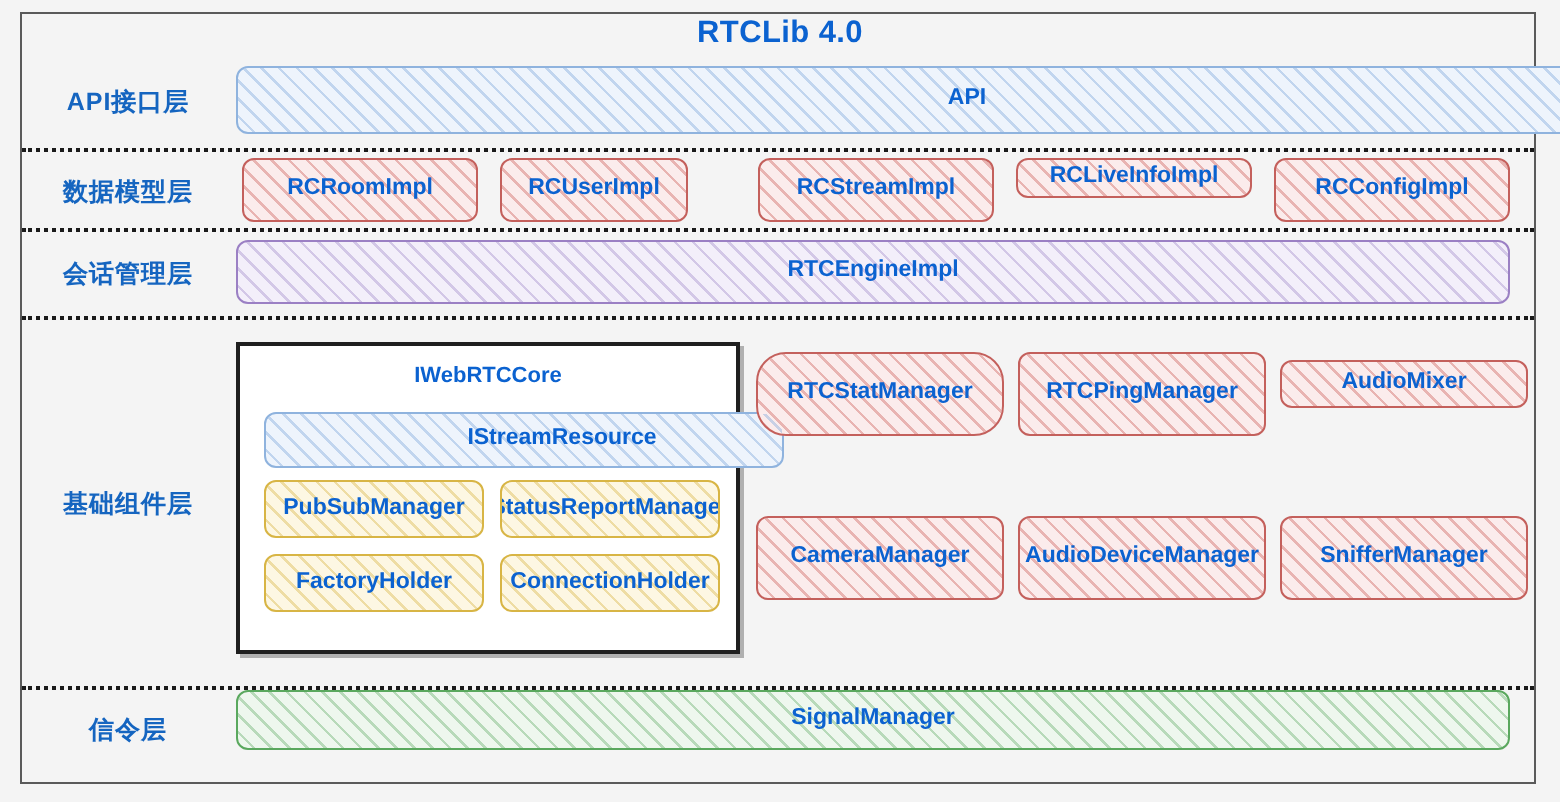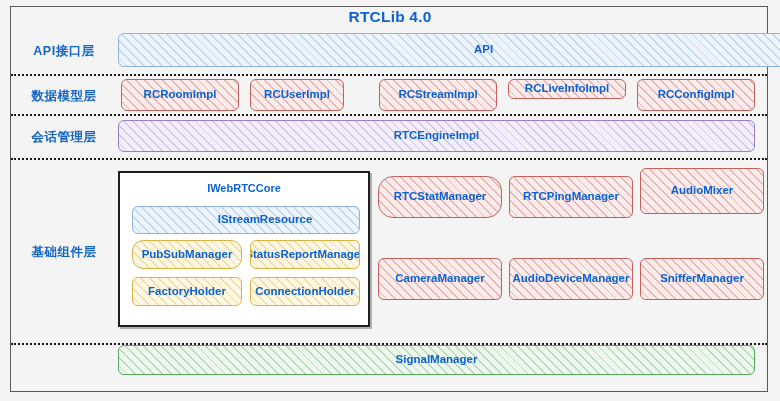--- a/index.html
+++ b/index.html
@@ -172,20 +172,21 @@
 
   <div class="divider" style="top:74px;"></div>
   <div class="divider" style="top:114px;"></div>
   <div class="divider" style="top:158px;"></div>
   <div class="divider" style="top:343px;"></div>
 
   <div class="layer-label" style="top:43px;">API接口层</div>
   <div class="layer-label" style="top:88px;">数据模型层</div>
   <div class="layer-label" style="top:129px;">会话管理层</div>
   <div class="layer-label" style="top:244px;">基础组件层</div>
+  <div class="layer-label" style="top:357px;">信令层</div>
 
   <div class="node sk-blue" style="left:118px; top:33px; width:731px; height:34px;">
     <span class="lbl">API</span>
   </div>
 
   <div class="node sk-red" style="left:121px; top:79px; width:118px; height:32px;">
     <span class="lbl">RCRoomImpl</span>
   </div>
   <div class="node sk-red" style="left:250px; top:79px; width:94px; height:32px;">
     <span class="lbl">RCUserImpl</span>
@@ -200,45 +201,45 @@
     <span class="lbl">RTCEngineImpl</span>
   </div>
 
   <div class="node sk-red" style="left:637px; top:79px; width:118px; height:32px;">
     <span class="lbl">RCConfigImpl</span>
   </div>
 
   <div id="core-group">
     <div id="core-group-title">IWebRTCCore</div>
 
-    <div class="node sk-blue" style="left:12px; top:33px; width:228px; height:28px;padding-left:38px;">
+    <div class="node sk-blue" style="left:12px; top:33px; width:260px; height:28px;padding-left:38px;">
       <span class="lbl">IStreamResource</span>
     </div>
 
-    <div class="node sk-yellow" style="left:12px; top:67px; width:110px; height:29px;border-radius:11px;">
+    <div class="node sk-yellow" style="left:12px; top:67px; width:110px; height:29px;">
       <span class="lbl">PubSubManager</span>
     </div>
     <div class="node sk-yellow" style="left:130px; top:67px; width:110px; height:29px;">
       <span class="lbl">StatusReportManager</span>
     </div>
     <div class="node sk-yellow" style="left:12px; top:104px; width:110px; height:29px;">
       <span class="lbl">FactoryHolder</span>
     </div>
     <div class="node sk-yellow" style="left:130px; top:104px; width:110px; height:29px;">
       <span class="lbl">ConnectionHolder</span>
     </div>
   </div>
 
   <div class="node sk-red" style="left:378px; top:176px; width:124px; height:42px;border-radius:15px;">
     <span class="lbl">RTCStatManager</span>
   </div>
   <div class="node sk-red" style="left:509px; top:176px; width:124px; height:42px;">
     <span class="lbl">RTCPingManager</span>
   </div>
-  <div class="node sk-red" style="left:640px; top:168px; width:124px; height:46px;">
+  <div class="node sk-red" style="left:640px; top:180px; width:124px; height:24px;">
     <span class="lbl">AudioMixer</span>
   </div>
 
   <div class="node sk-red" style="left:378px; top:258px; width:124px; height:42px;">
     <span class="lbl">CameraManager</span>
   </div>
   <div class="node sk-red" style="left:509px; top:258px; width:124px; height:42px;">
     <span class="lbl">AudioDeviceManager</span>
   </div>
   <div class="node sk-red" style="left:640px; top:258px; width:124px; height:42px;">

